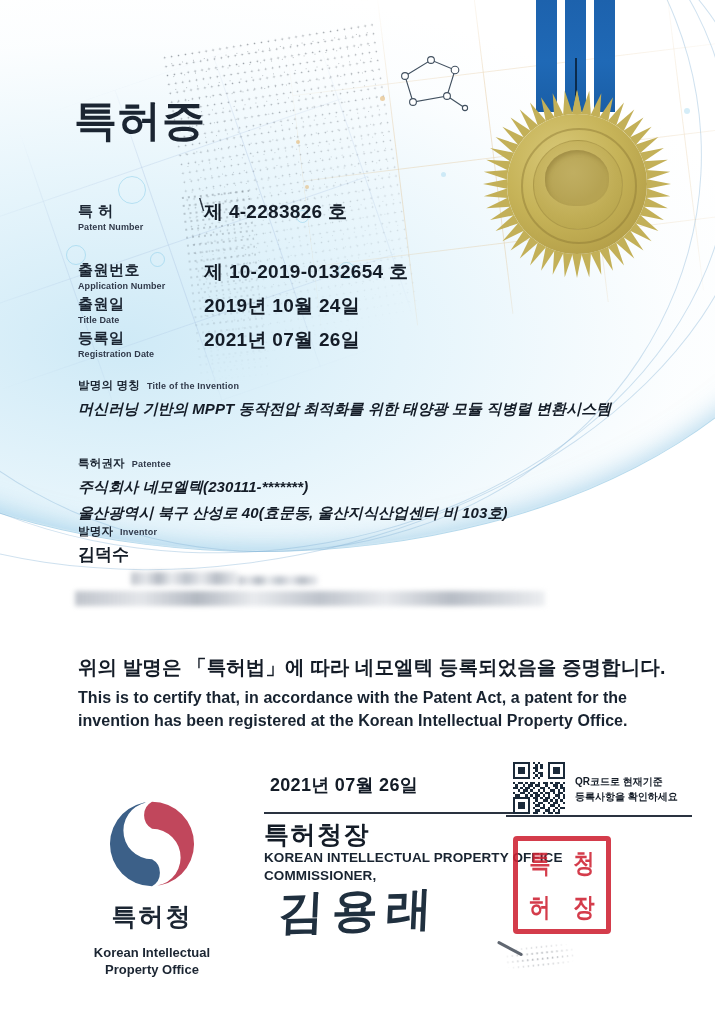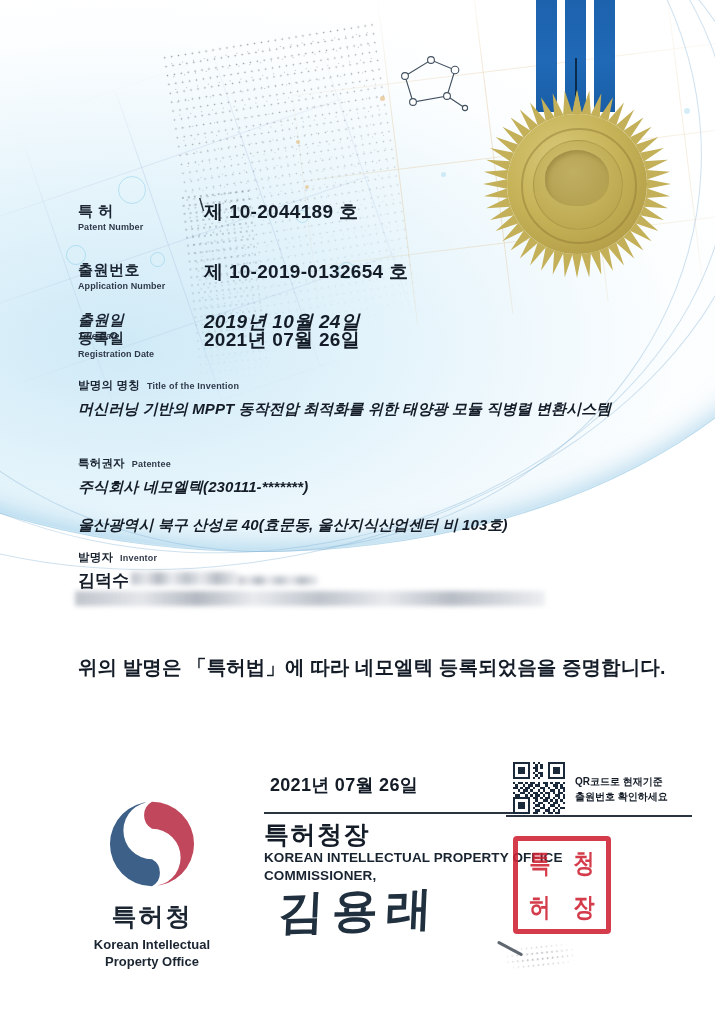--- a/index.html
+++ b/index.html
@@ -233,21 +233,21 @@
   }
   .val-slash {
     position: absolute;
     left: 121px; top: -9px;
     font-size: 19px;
     color: #2a3340;
   }
 
   .f-patent  { left: 78px; top: 203px; }
   .f-appno   { left: 78px; top: 262px; }
-  .f-filing  { left: 78px; top: 312px; font-style: italic; }
+  .f-filing  { left: 78px; top: 296px; }
   .f-reg     { left: 78px; top: 330px; }
 
   .f-appno .val  { top: -3px; }
   .f-filing .val { top: -3px; }
   .f-reg .val    { top: -3px; }
 
   .block { position: absolute; left: 78px; }
   .block .hdr {
     font-size: 11.5px;
     font-weight: 700;
@@ -265,21 +265,21 @@
     font-weight: 700;
     color: #141c27;
     letter-spacing: 0.1px;
     line-height: 1.45;
     margin-top: 5px;
     font-style: italic;
   }
 
   .b-title    { top: 378px; }
   .b-patentee { top: 456px; }
-  .b-inventor { top: 550px; }
+  .b-inventor { top: 524px; }
 
   .b-inventor .nm {
     font-size: 17px;
     font-weight: 700;
     color: #141c27;
     margin-top: 4px;
   }
 
   
   .redact {
@@ -440,21 +440,21 @@
     font-weight: 700;
     color: #1b2532;
     letter-spacing: 2px;
     margin-top: 4px;
   }
   .kipo-en {
     font-size: 13px;
     font-weight: 700;
     color: #1b2532;
     line-height: 1.3;
-    margin-top: 4px;
+    margin-top: 12px;
   }
 </style>
 </head>
 <body>
 
 <div id="certificate">
 
   <div class="bg-layer globe"></div>
   <div class="bg-layer globe-edge"></div>
   <div class="bg-layer meridian m1"></div>
@@ -561,26 +561,27 @@
       </g>
     </svg>
     <div class="seal-disc"></div>
     <div class="seal-ring"></div>
     <div class="seal-inner"></div>
     <div class="seal-motif"></div>
   </div>
 
   <div class="content">
 
+    <div class="title-kr">특허증</div>
 
     <div class="field f-patent">
       <div class="lbl-kr">특 허</div>
       <div class="lbl-en">Patent Number</div>
       <div class="val-slash">\</div>
-      <div class="val">제 10-2044189 호</div>
+      <div class="val">제 4-2283826 호</div>
     </div>
 
     <div class="field f-appno">
       <div class="lbl-kr">출원번호</div>
       <div class="lbl-en">Application Number</div>
       <div class="val">제 10-2019-0132654 호</div>
     </div>
 
     <div class="field f-filing">
       <div class="lbl-kr">출원일</div>
@@ -599,34 +600,38 @@
         <span>발명의 명칭</span><span class="en">Title of the Invention</span>
       </div>
       <div class="line">머신러닝 기반의 MPPT 동작전압 최적화를 위한 태양광 모듈 직병렬 변환시스템</div>
     </div>
 
     <div class="block b-patentee">
       <div class="hdr">
         <span>특허권자</span><span class="en">Patentee</span>
       </div>
       <div class="line">주식회사 네모엘텍(230111-*******)</div>
-      <div class="line" style="margin-top:16px;">울산광역시 북구 산성로 40(효문동, 울산지식산업센터 비 103호)</div>
+      <div class="line" style="margin-top:4px;">울산광역시 북구 산성로 40(효문동, 울산지식산업센터 비 103호)</div>
     </div>
 
     <div class="block b-inventor">
       <div class="hdr">
         <span>발명자</span><span class="en">Inventor</span>
       </div>
       <div class="nm">김덕수</div>
     </div>
     <div class="redact rd-a"></div>
     <div class="redact rd-b"></div>
     <div class="redact rd-c"></div>
 
     <div class="certify-kr">위의 발명은 「특허법」에 따라 네모엘텍 등록되었음을 증명합니다.</div>
+    <div class="certify-en">
+      <div>This is to certify that, in accordance with the Patent Act, a patent for the</div>
+      <div>invention has been registered at the Korean Intellectual Property Office.</div>
+    </div>
 
     <div class="issue-date">2021년 07월 26일</div>
 
     <div class="sig-rule"></div>
     <div class="commissioner-kr">특허청장</div>
     <div class="commissioner-en">
       <div>KOREAN INTELLECTUAL PROPERTY OFFICE</div>
       <div>COMMISSIONER,</div>
     </div>
     <div class="signature">김용래</div>
@@ -753,21 +758,21 @@
             <rect x="16" y="19" width="1" height="1"></rect>
           <rect x="18" y="19" width="1" height="1"></rect>
           <rect x="8" y="20" width="2" height="1"></rect>
             <rect x="12" y="20" width="1" height="1"></rect>
           <rect x="14" y="20" width="2" height="1"></rect>
             <rect x="17" y="20" width="2" height="1"></rect>
         </g>
       </svg>
       <div class="qr-caption">
         <div>QR코드로 현재기준</div>
-        <div>출원번호 확인하세요</div>
+        <div>등록사항을 확인하세요</div>
       </div>
     </div>
     <div class="qr-underline"></div>
 
     <div class="kipo">
       <svg class="kipo-mark" viewBox="0 0 100 100">
         <path d="M50,6 A44,44 0 1,1 49.6,94 A30,30 0 0,0 50,34 A16,16 0 0,1 50,6 Z" fill="#c1475c"></path>
         <path d="M50,94 A44,44 0 1,1 50.4,6 A30,30 0 0,0 50,66 A16,16 0 0,1 50,94 Z" fill="#3c6088"></path>
       </svg>
       <div class="kipo-kr">특허청</div>

